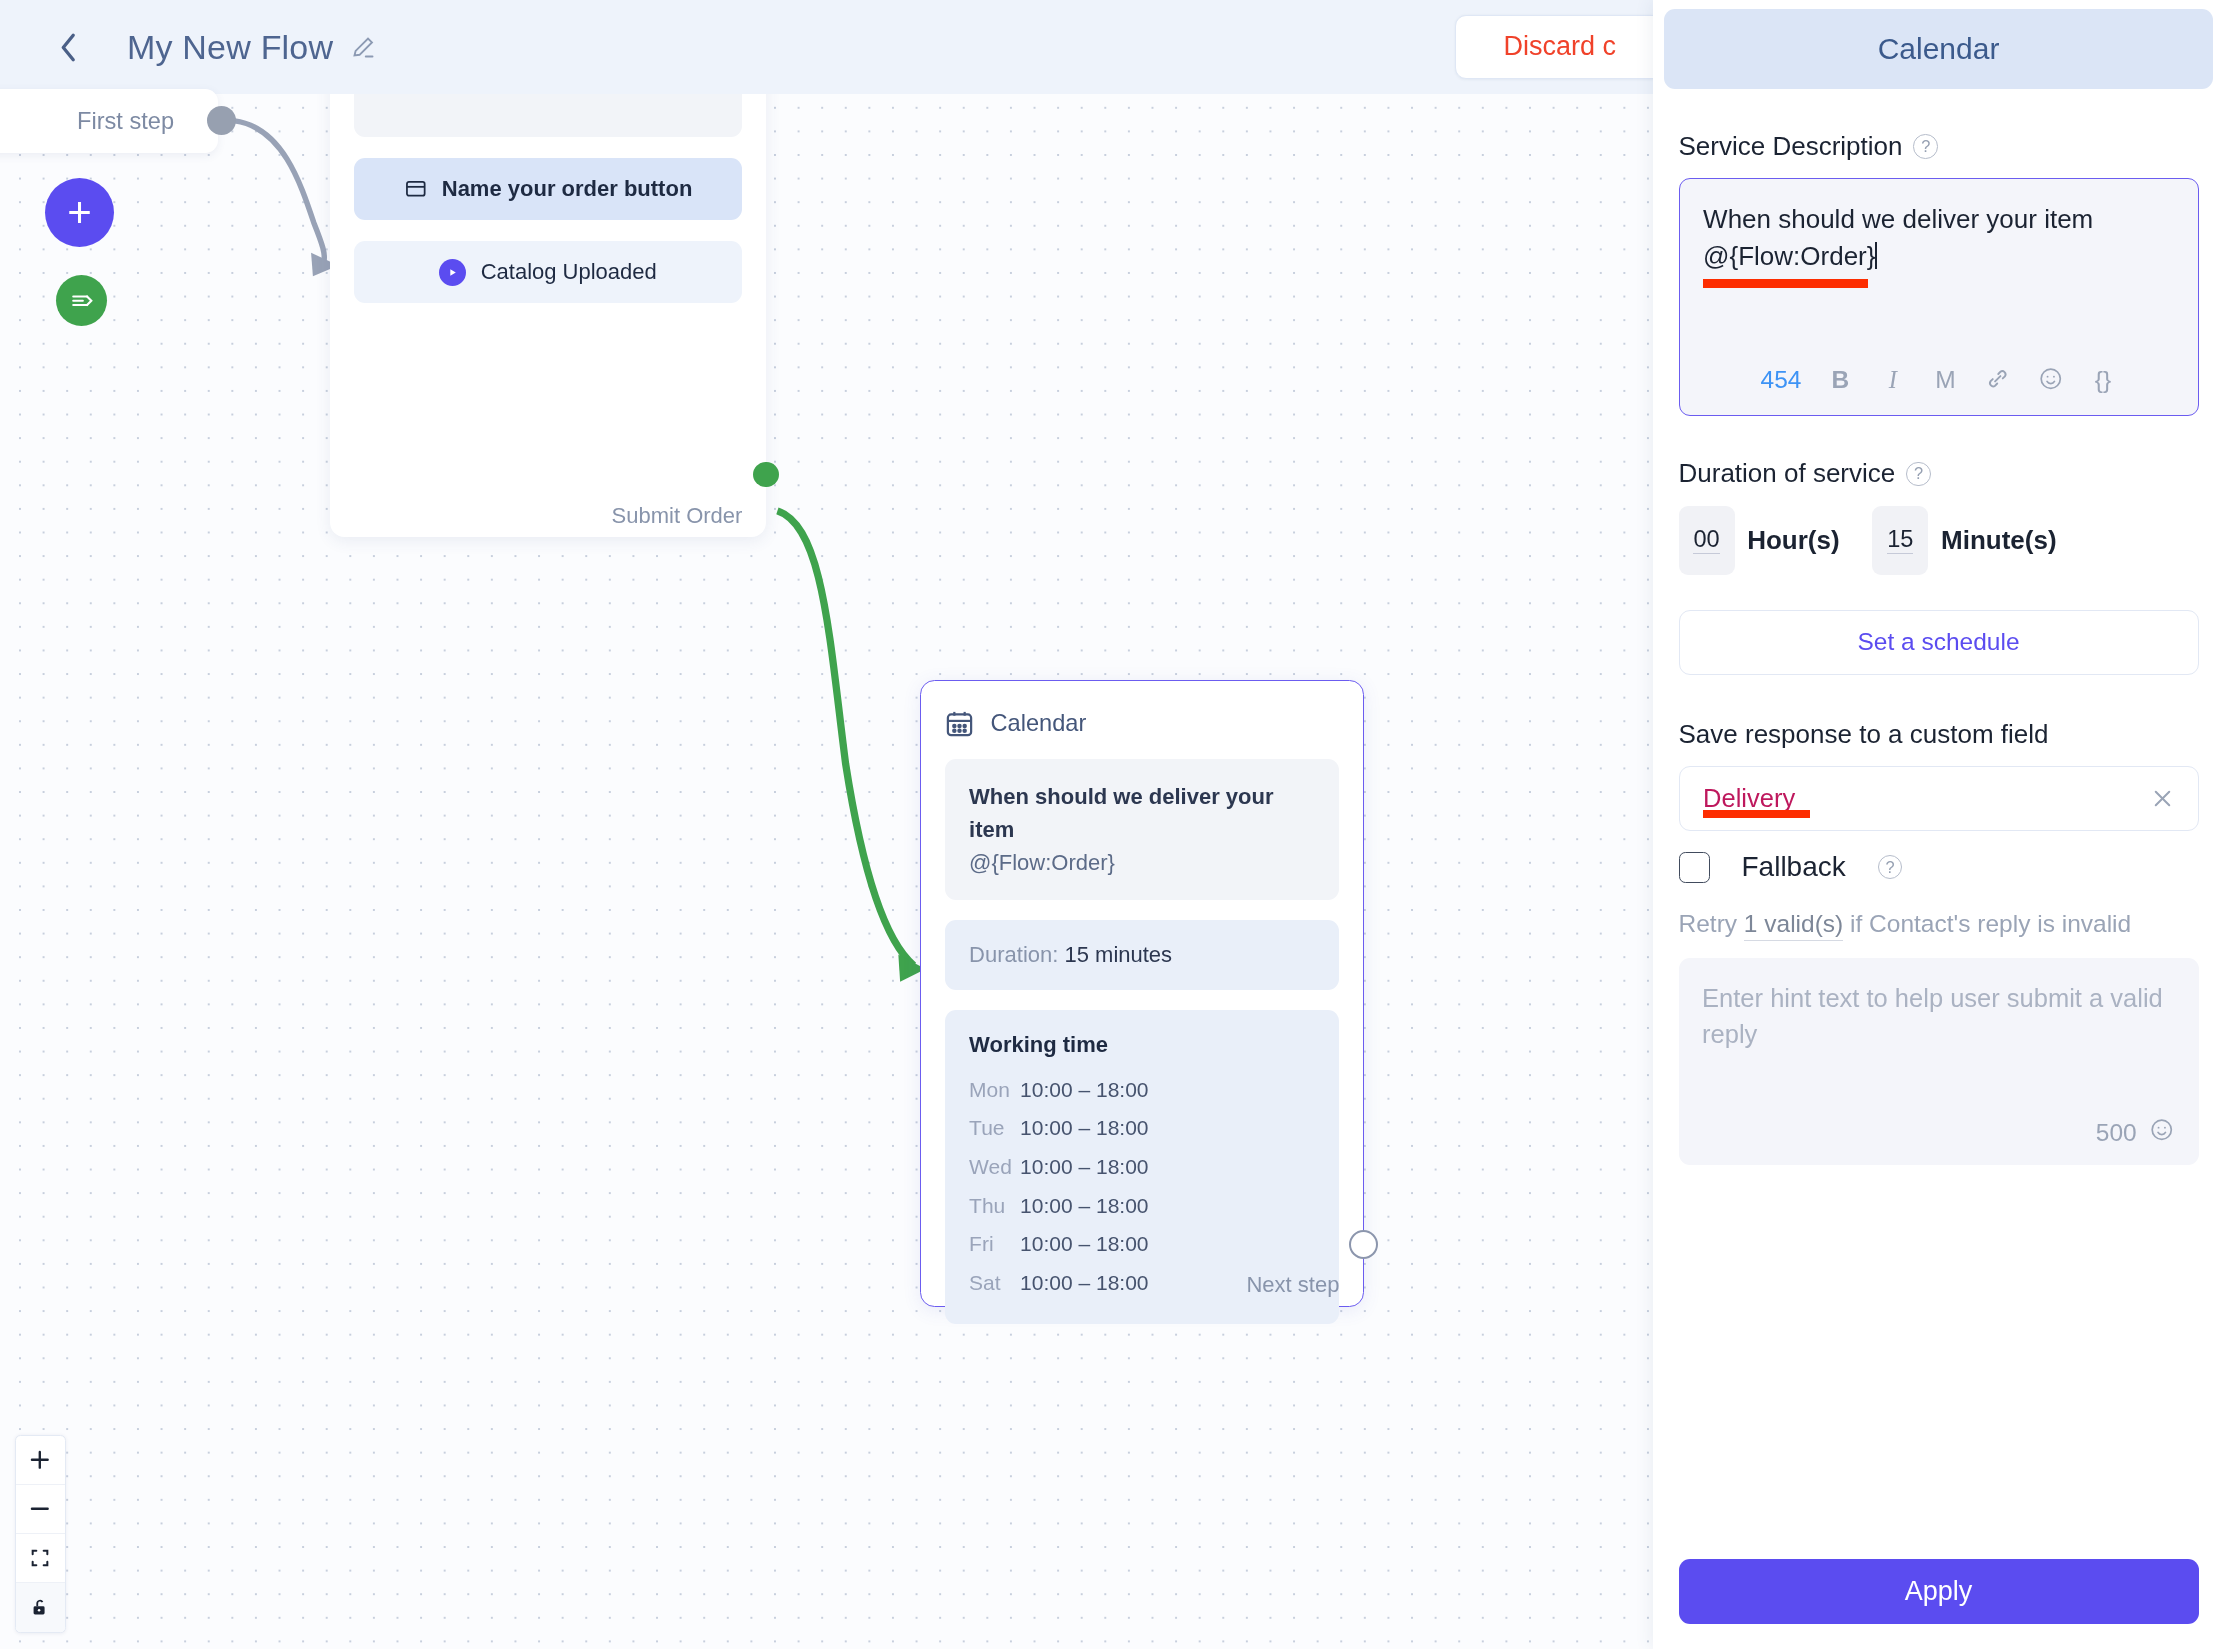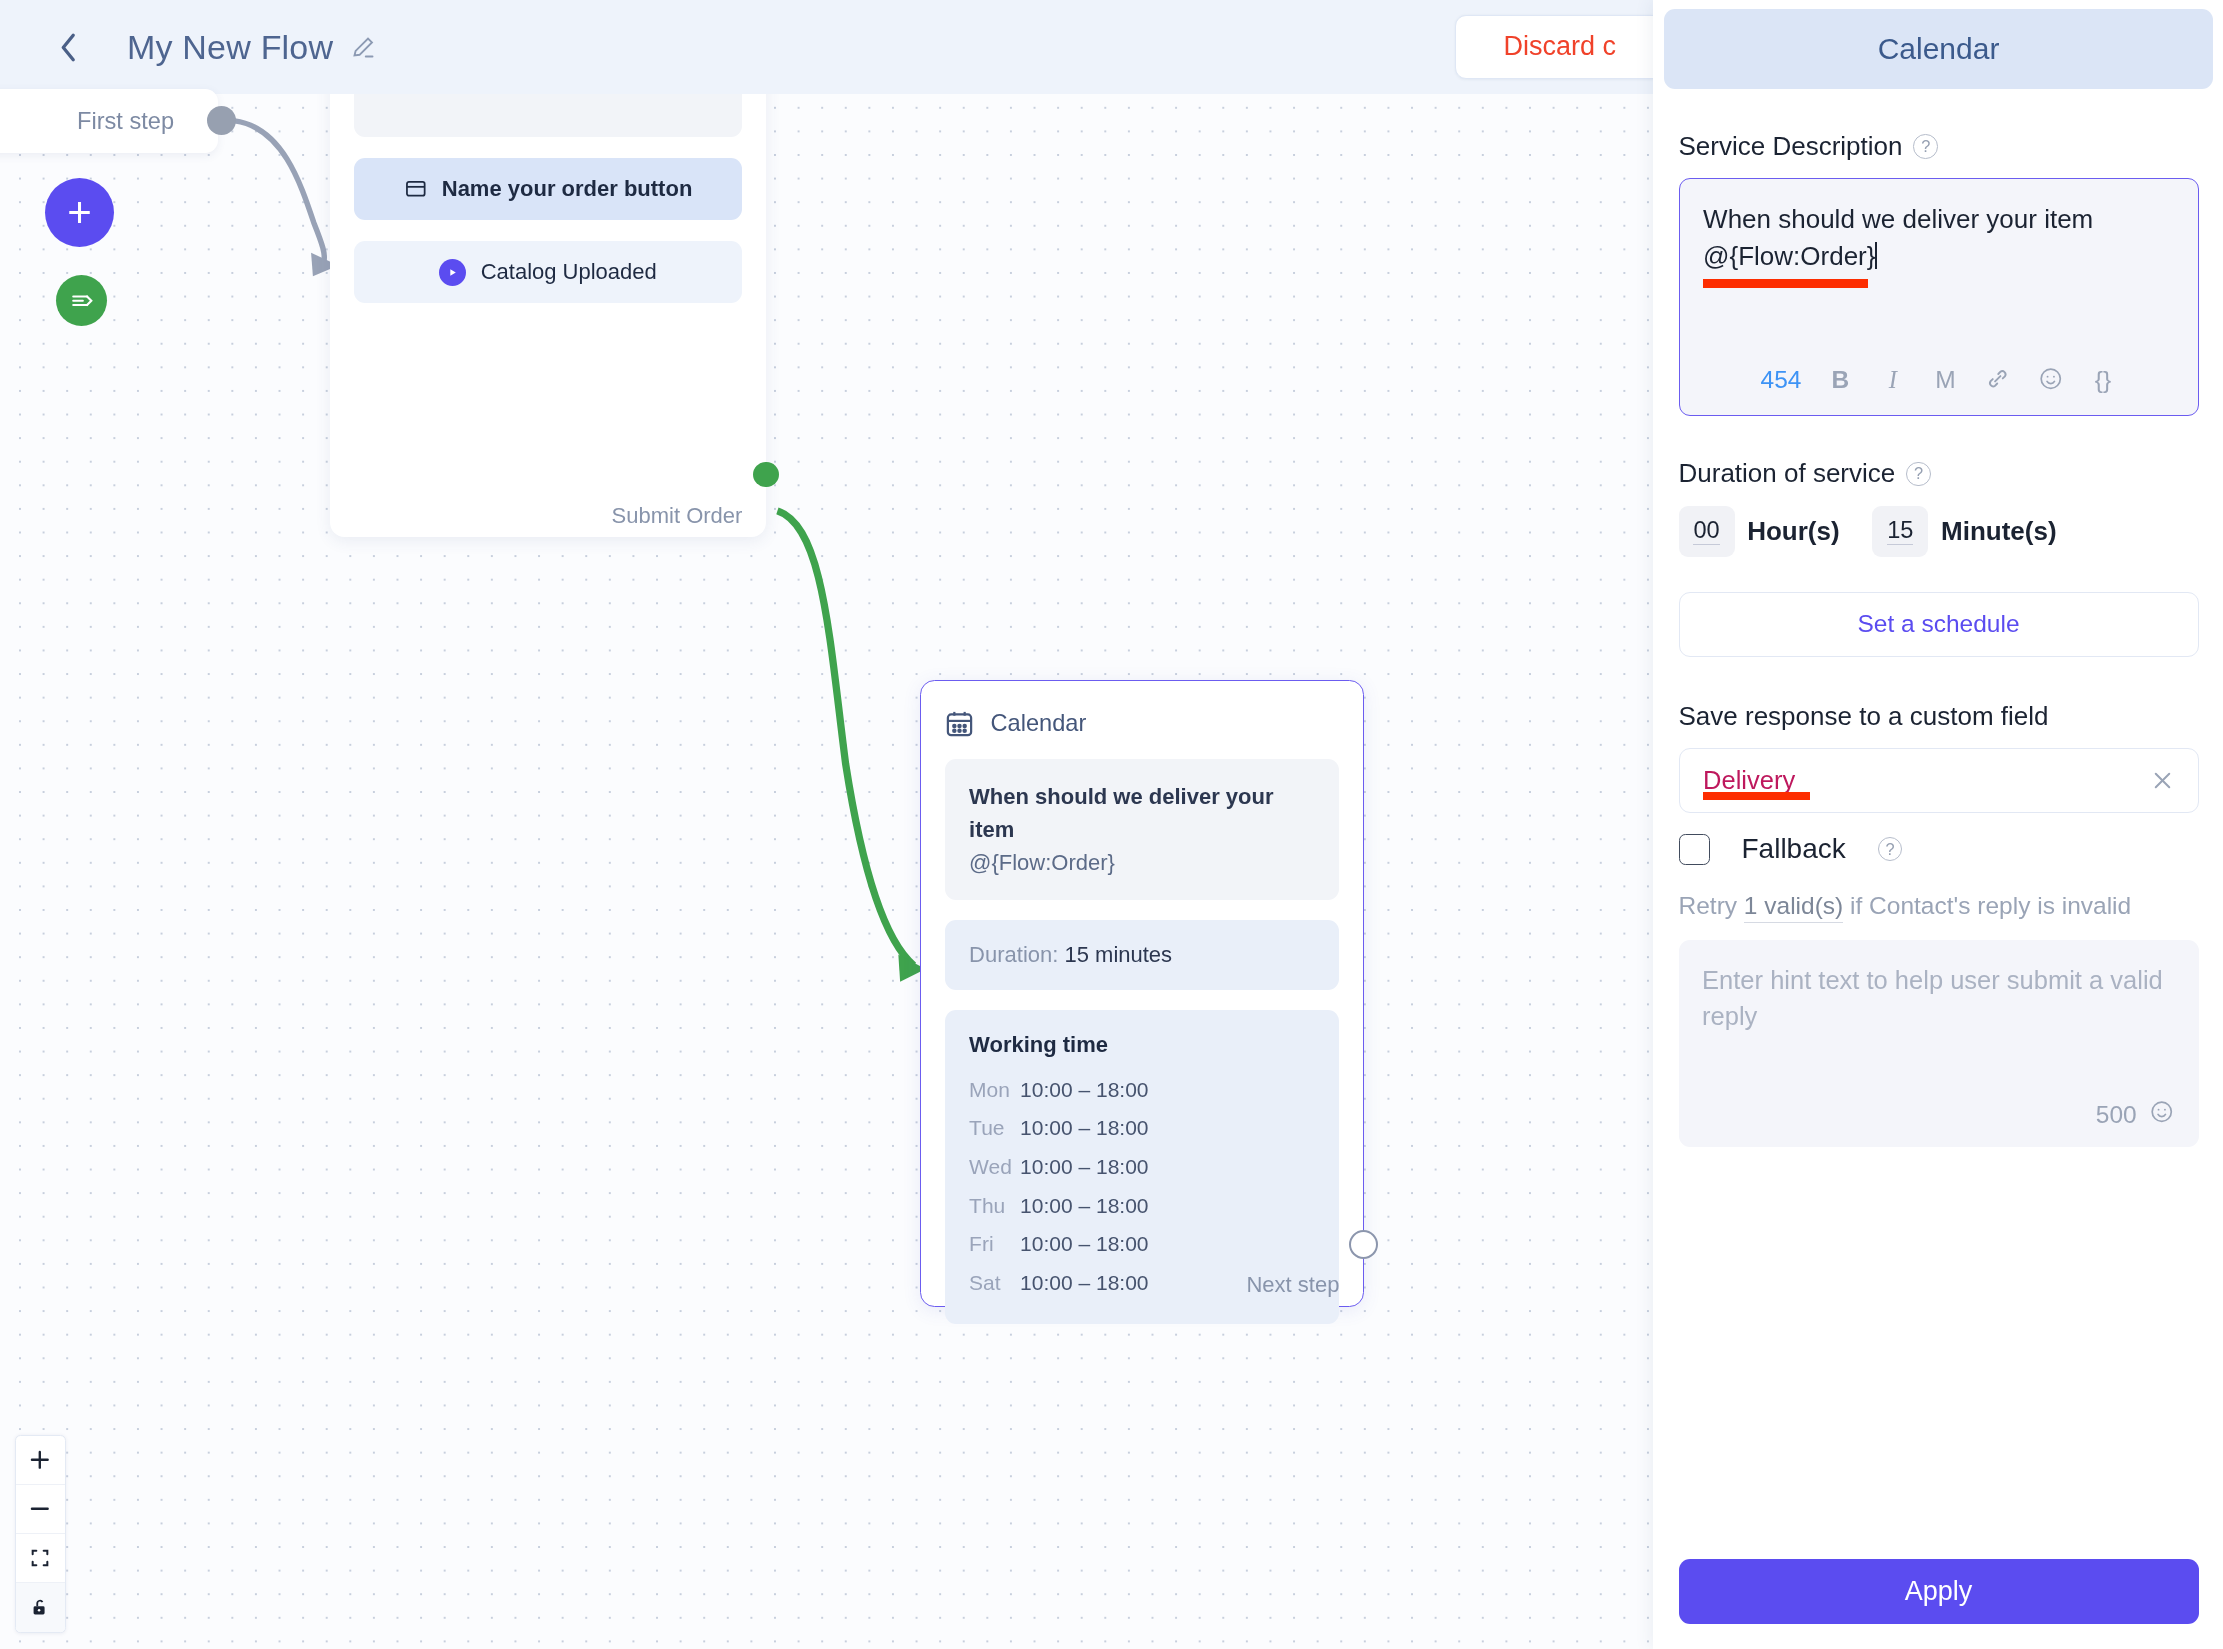--- a/index.html
+++ b/index.html
@@ -170,21 +170,21 @@
   .desc-toolbar {
     position: absolute; left: 0; right: 0; bottom: 18px;
     display: flex; justify-content: center; gap: 25.5px;
     color: #9aa4b6;
   }
   .desc-count { color: #3d93f5; font-size: 24.5px; }
   .tb-ic { font-size: 24.5px; cursor: pointer; width: 27px; text-align: center; }
 
   .dur-row { display: flex; align-items: center; gap: 12.7px; }
   .dur-pill {
-    width: 56px; height: 51px; background: #f1f2f6; border-radius: 9px;
+    width: 56px; height: 69px; background: #f1f2f6; border-radius: 9px;
     display: flex; align-items: center; justify-content: center;
     font-size: 23.6px; color: #1b2332; cursor: pointer;
   }
   .dur-pill span { border-bottom: 1.8px solid #c6cad8; }
   .dur-unit { font-size: 26px; color: #1b2332; font-weight: bold; margin-right: 20px; }
 
   .schedule-btn {
     margin-top: 35px; height: 65px; border: 0.9px solid #e2e8f4; border-radius: 11px;
     display: flex; align-items: center; justify-content: center;
     font-size: 24.5px; color: #5b4cf0; cursor: pointer;

